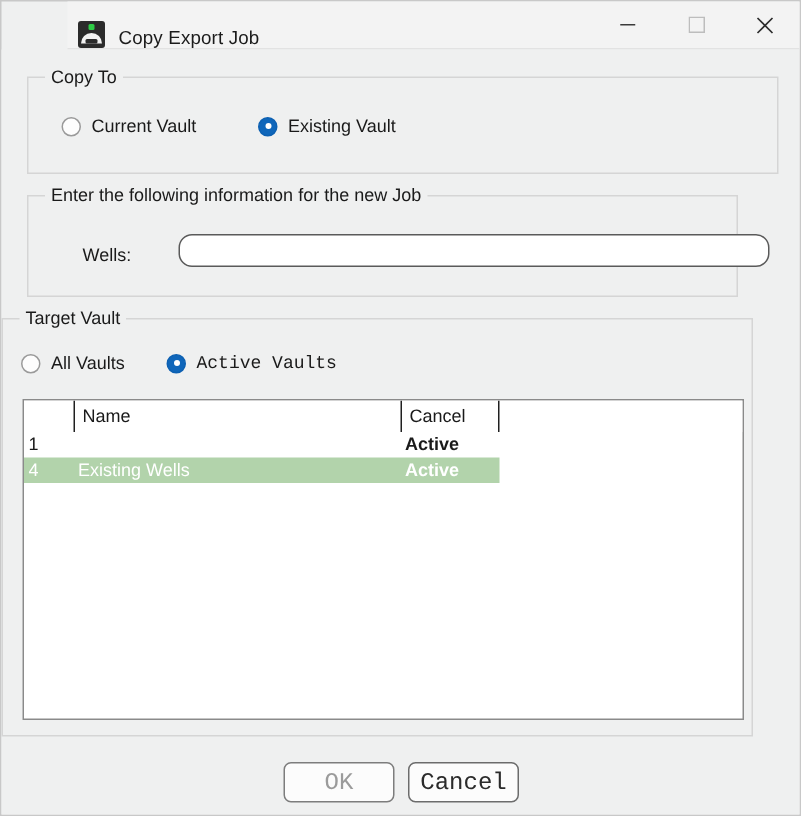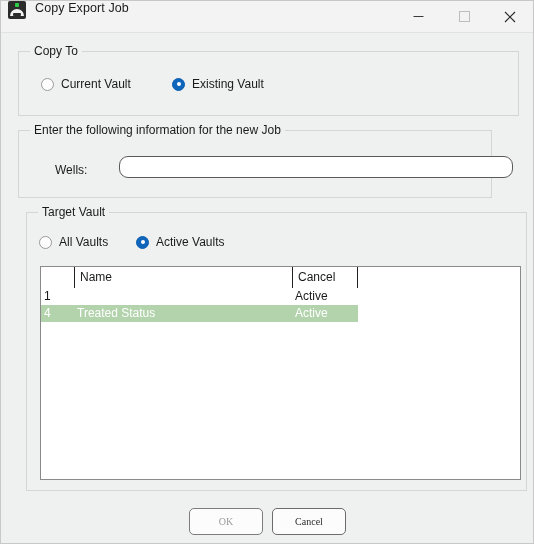--- a/index.html
+++ b/index.html
@@ -26,23 +26,24 @@
     box-sizing: border-box;
     display: flex;
     flex-direction: column;
   }
   
   .titlebar {
     height: 31px;
     min-height: 31px;
     background: #f3f3f3;
     display: flex;
-    align-items: flex-start;
+    align-items: flex-end;
     position: relative;
     border-bottom: 1px solid #e2e2e2;
+    margin-left: 44px;
   }
   .app-icon {
     width: 18px;
     height: 18px;
     margin-left: 7px;
     margin-right: 9px;
     background: #2b2b2b;
     border-radius: 2px;
     position: relative;
     flex: 0 0 auto;
@@ -220,31 +221,31 @@
   .cell {
     position: absolute;
     top: 0;
     height: 17px;
     line-height: 17px;
     overflow: hidden;
     text-overflow: ellipsis;
   }
   .cell.rownum { left: 3px; width: 28px; }
   .cell.name   { left: 36px; width: 215px; }
-  .cell.status { left: 254px; width: 60px; }
+  .cell.status { left: 254px; width: 60px; font-weight: bold; }
   
   .btn {
     position: absolute;
     box-sizing: border-box;
     height: 27px;
     background: #fcfcfc;
     border: 1px solid #6c6c6c;
     border-radius: 5px;
-    font-family: Liberation Serif, serif;
-    font-size: 10px;
+    font-family: Liberation Mono, monospace;
+    font-size: 16px;
     color: #2b2b2b;
     display: flex;
     align-items: center;
     justify-content: center;
     cursor: default;
   }
   .btn.disabled {
     color: #9b9b9b;
     border-color: #7d7d7d;
   }
@@ -294,47 +295,47 @@
         <span class="rlabel">Existing Vault</span>
       </div>
     </div>
 
     <div class="groupbox" style="left:17px; top:97px; width:474px; height:68px;">
       <div class="group-title">Enter the following information for the new Job</div>
       <div class="field-label" style="left:36px; top:32px;">Wells:</div>
       <input class="text-input" type="text" style="left: 100px; top: 25px; width: 394px; height: 22px;" value="" placeholder="">
     </div>
 
-    <div class="groupbox" style="left:25px; top:179px; width:501px; height:279px;">
+    <div class="groupbox" style="left:0; top:179px; width:501px; height:279px;">
       <div class="group-title">Target Vault</div>
 
       <div class="radio" style="left:12px; top:22px;">
         <span class="mark"></span>
         <span class="rlabel">All Vaults</span>
       </div>
-      <div class="radio checked" style="left:109px; top:22px;">
+      <div class="radio checked" style="left:109px; top:22px;font-family:Liberation Mono, monospace;">
         <span class="mark"></span>
         <span class="rlabel">Active Vaults</span>
       </div>
 
       <div class="grid" style="left:13px; top:53px; width:481px; height:214px;">
         <div class="grid-header">
           <div class="hcell blank" style="left:0; width:33px;"></div>
           <div class="hcell" style="left:33px; width:218px;">Name</div>
           <div class="hcell" style="left:251px; width:65px;">Cancel</div>
           <div class="hcell" style="left:316px; width:40px;"></div>
         </div>
         <div class="row">
           <div class="cell rownum">1</div>
           <div class="cell status">Active</div>
         </div>
         <div class="row selected">
           <div class="sel-bg"></div>
           <div class="cell rownum">4</div>
-          <div class="cell name">Treated Status</div>
+          <div class="cell name">Existing Wells</div>
           <div class="cell status">Active</div>
         </div>
       </div>
     </div>
 
     <div class="btn disabled" style="left:188px; top:475px; width:74px;">OK</div>
     <div class="btn" style="left:271px; top:475px; width:74px;text-align:center;">Cancel</div>
 
   </div>
 </div>

